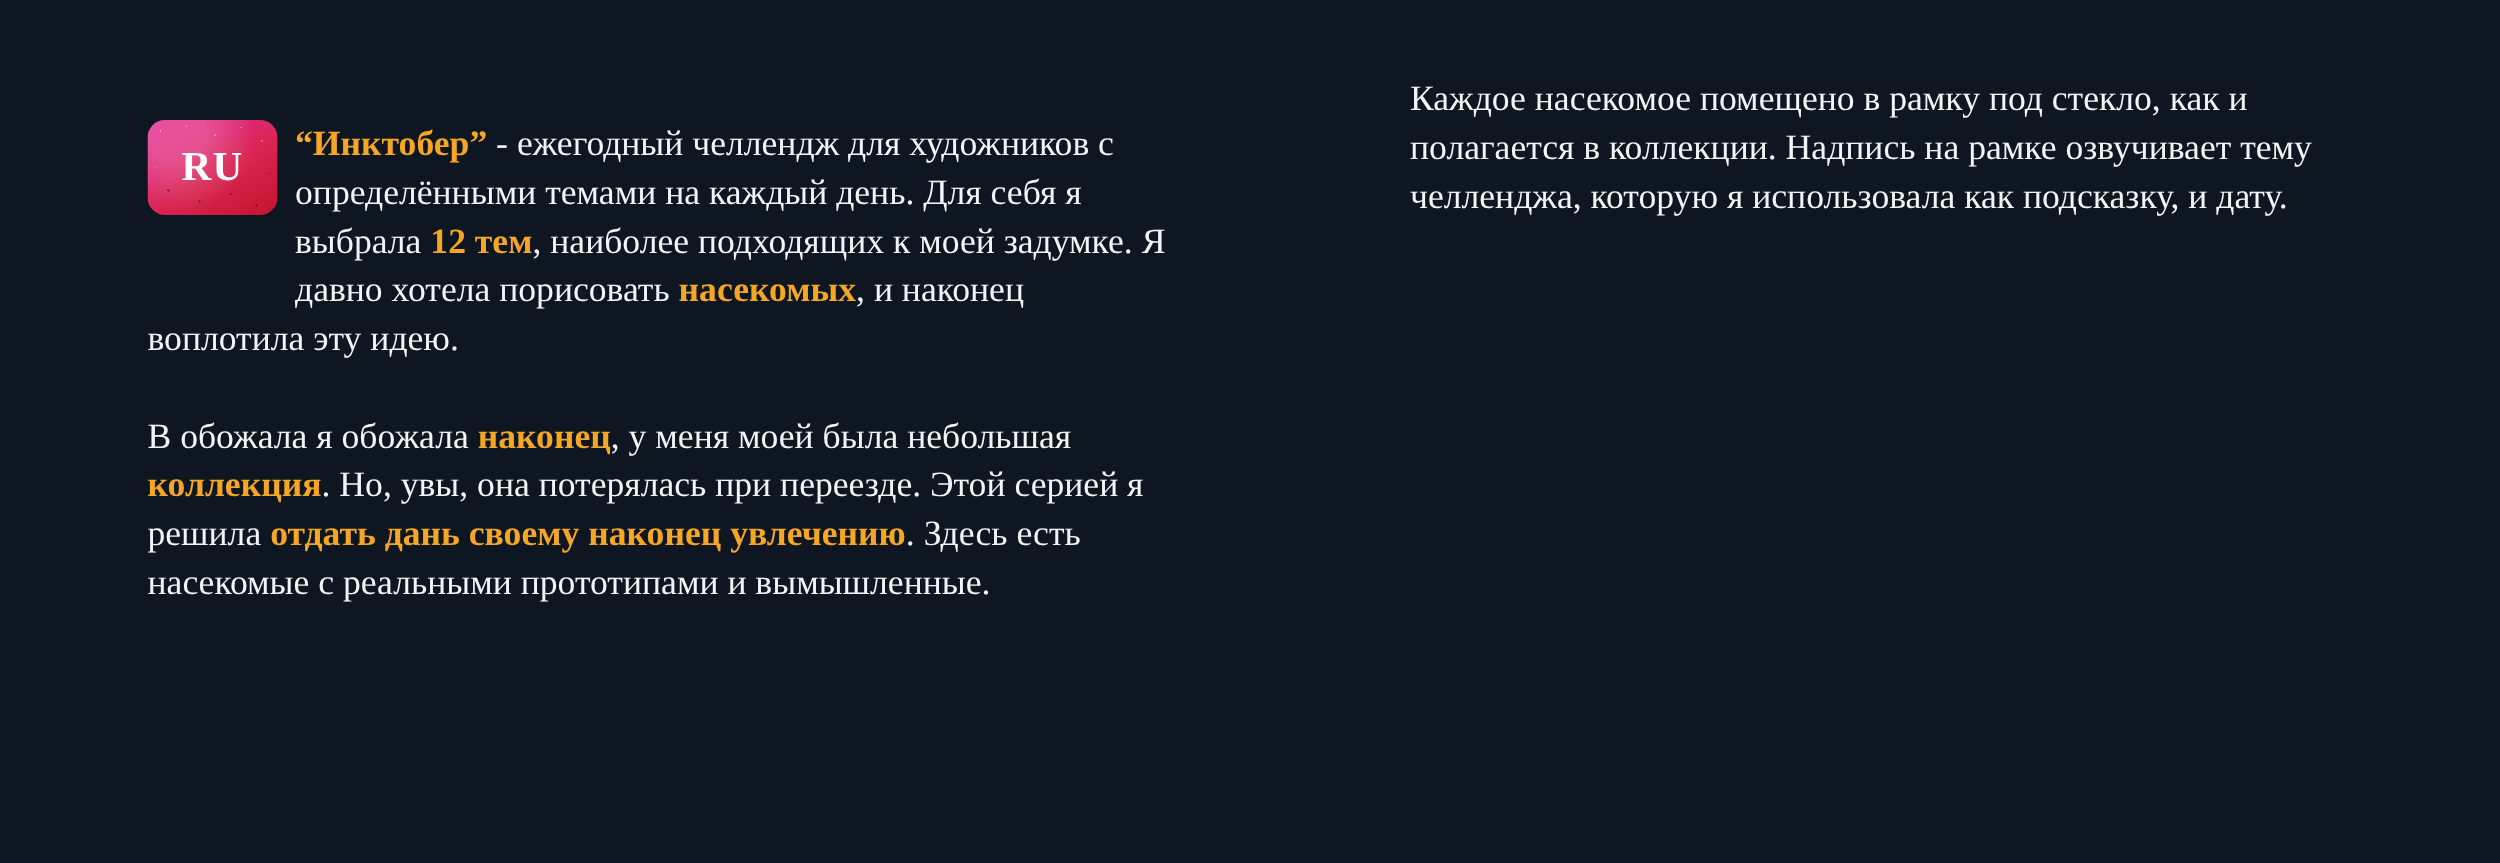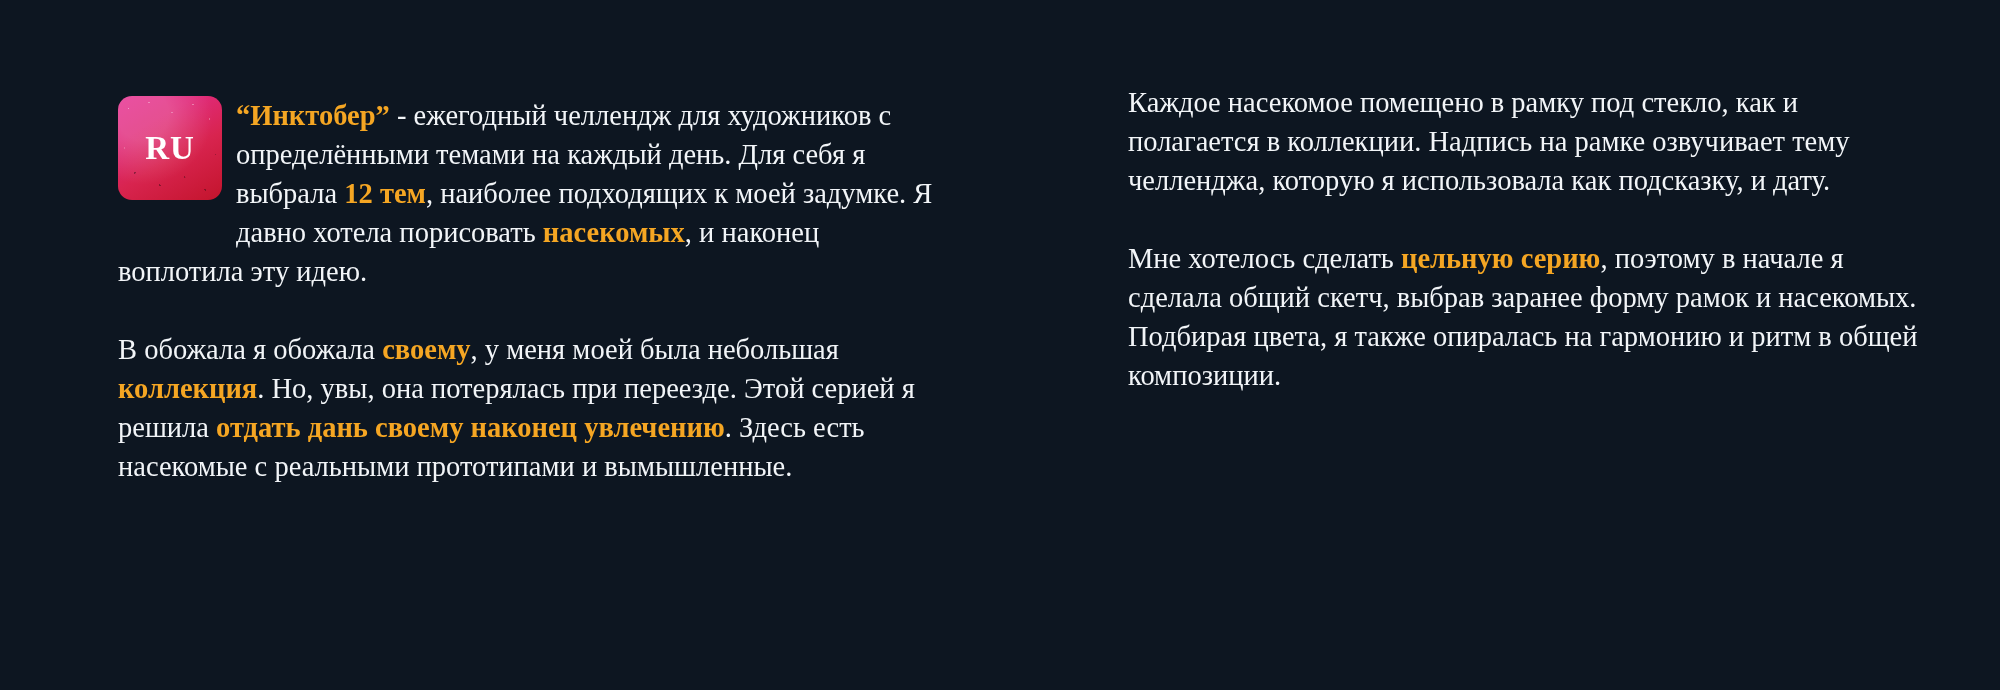--- a/index.html
+++ b/index.html
@@ -34,28 +34,29 @@
     position: relative;
   }
   .col-left {
     width: 830px;
     margin-left: 118px;
     padding-top: 96px;
   }
   .col-right {
     width: 790px;
     margin-left: 180px;
-    padding-top: 83px;
+    padding-top: 48px;
+    margin-top: 12px;
   }
   .badge {
     position: absolute;
     left: 118px;
     top: 96px;
     width: 104px;
-    height: 104px;
+    height: 76px;
     border-radius: 14px;
     background:
       radial-gradient(circle at 24% 18%, rgba(255,255,255,0.18) 0 22%, rgba(255,255,255,0) 60%),
       linear-gradient(150deg, #e52a8f 0%, #e02a7a 28%, #d8244f 58%, #c3142c 100%);
     overflow: hidden;
     box-shadow: 0 0 0 0 rgba(0,0,0,0);
   }
   .badge .noise {
     position: absolute;
     inset: 0;
@@ -119,32 +120,29 @@
 
   <div class="columns">
 
     <div class="col col-left">
 
       <p class="para">
         <span class="wrap-float"></span><span class="hl-quote">“Инктобер”</span><span> - ежегодный челлендж для художников с определёнными темами на каждый день. Для себя я выбрала </span><span class="hl">12 тем</span><span>, наиболее подходящих к моей задумке. Я давно хотела порисовать </span><span class="hl">насекомых</span><span>, и наконец воплотила эту идею.</span>
       </p>
 
       <p class="para">
-        <span>В обожала я обожала </span><span class="hl">своему</span><span>, у меня моей была небольшая </span><span class="hl">коллекция</span><span>. Но, увы, она потерялась при переезде. Этой серией я решила </span><span class="hl">отдать дань своему наконец увлечению</span><span>. Здесь есть насекомые с реальными прототипами и вымышленные.</span>
+        <span>В обожала я обожала </span><span class="hl">наконец</span><span>, у меня моей была небольшая </span><span class="hl">коллекция</span><span>. Но, увы, она потерялась при переезде. Этой серией я решила </span><span class="hl">отдать дань своему наконец увлечению</span><span>. Здесь есть насекомые с реальными прототипами и вымышленные.</span>
       </p>
 
     </div>
 
     <div class="col col-right">
 
       <p class="para">
         <span>Каждое насекомое помещено в рамку под стекло, как и полагается в коллекции. Надпись на рамке озвучивает тему челленджа, которую я использовала как подсказку, и дату.</span>
       </p>
 
-      <p class="para">
-        <span>Мне хотелось сделать </span><span class="hl">цельную серию</span><span>, поэтому в начале я сделала общий скетч, выбрав заранее форму рамок и насекомых. Подбирая цвета, я также опиралась на гармонию и ритм в общей композиции.</span>
-      </p>
 
 
     </div>
 
   </div>
 </div>
 
 </body></html>

